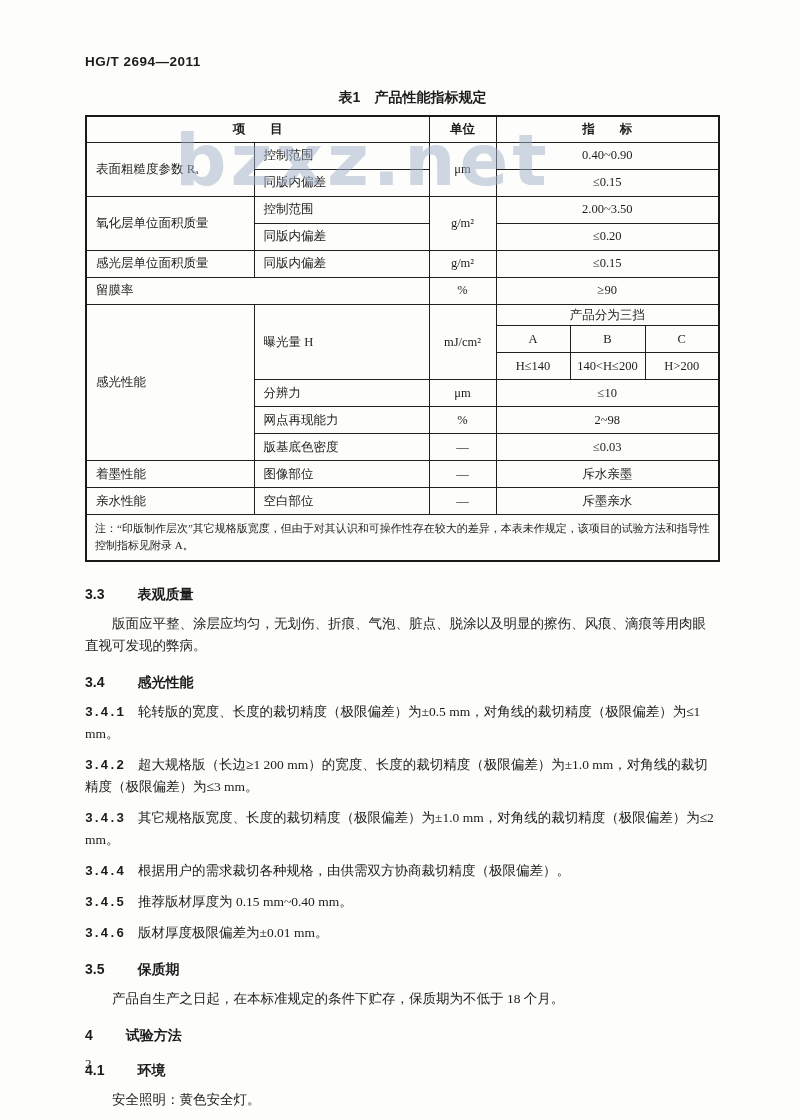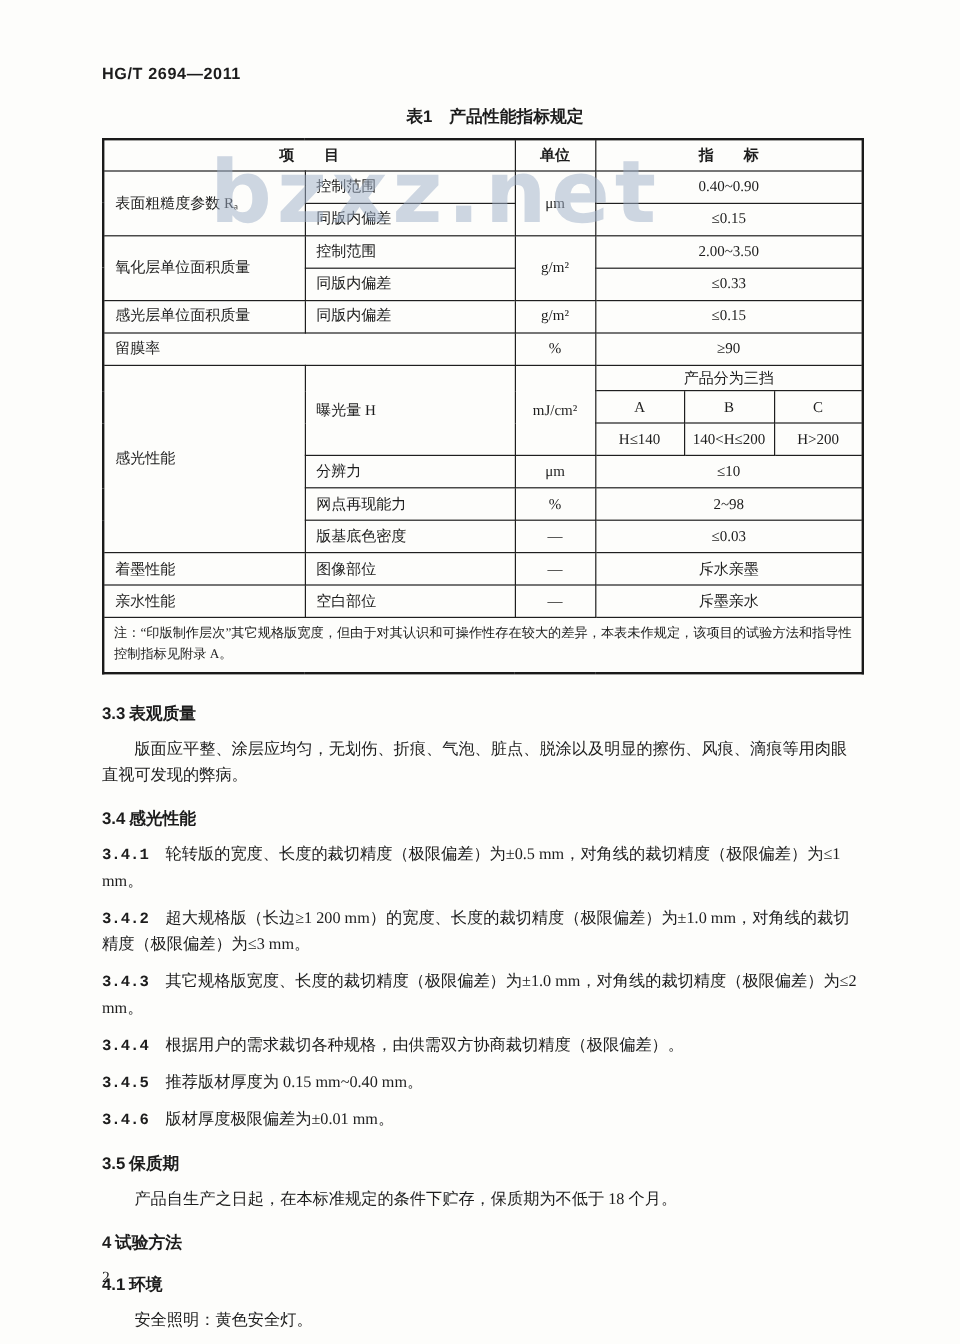--- a/index.html
+++ b/index.html
@@ -68,21 +68,21 @@
     padding:5px 8px 6px 8px;
     height:auto;
   }
   .content { margin-top:24px; width:633px; }
   .h {
     font-family:"Liberation Sans", sans-serif;
     font-weight:bold;
     font-size:14px;
     margin:17px 0 9px 0;
   }
-  .h .hnum { margin-right:3px;text-align:right; }
+  .h .hnum { margin-right:33px;text-align:right; }
   p.para {
     font-size:13.5px;
     line-height:1.62;
     text-indent:2em;
     margin:0 0 7px 0;
   }
   p.clause {
     font-size:13.5px;
     line-height:1.62;
     margin:0 0 9px 0;
@@ -138,21 +138,21 @@
       </tr>
 
       <tr>
         <td rowspan="2" class="al">氧化层单位面积质量</td>
         <td class="al">控制范围</td>
         <td rowspan="2">g/m²</td>
         <td colspan="3">2.00~3.50</td>
       </tr>
       <tr>
         <td class="al">同版内偏差</td>
-        <td colspan="3">≤0.33</td>
+        <td colspan="3">≤0.20</td>
       </tr>
 
       <tr>
         <td class="al">感光层单位面积质量</td>
         <td class="al">同版内偏差</td>
         <td>g/m²</td>
         <td colspan="3">≤0.15</td>
       </tr>
 
       <tr>

